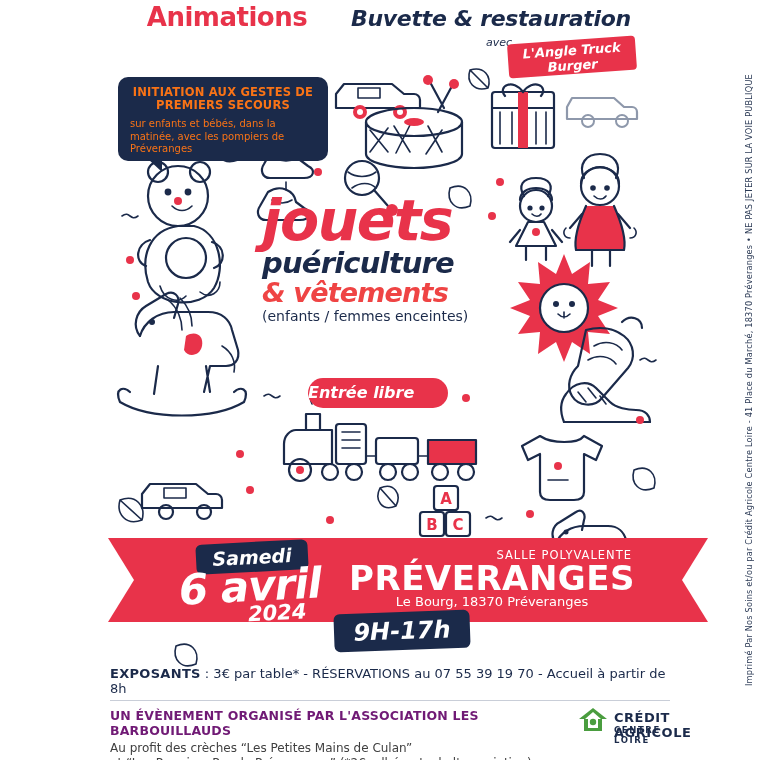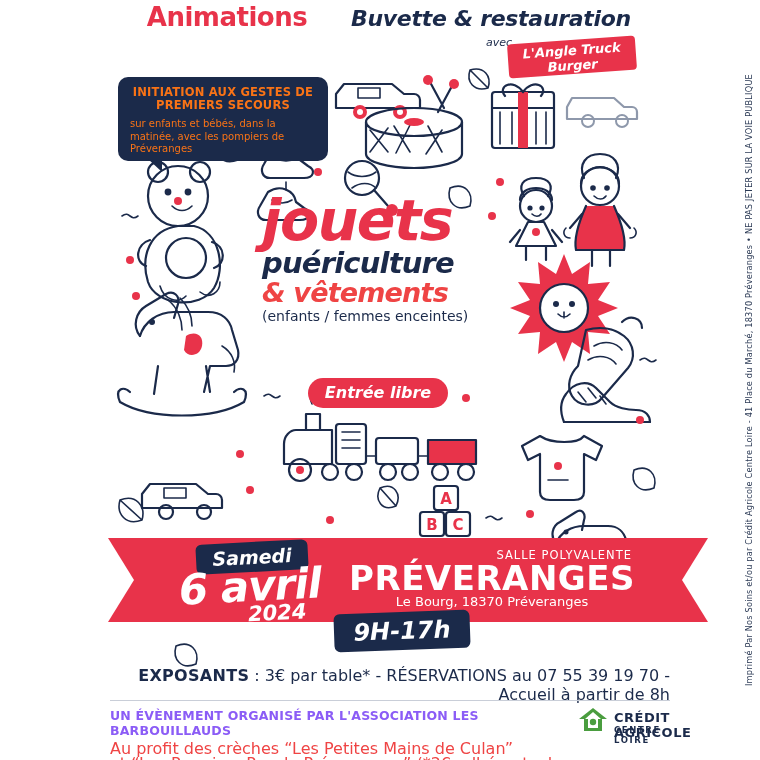--- a/index.html
+++ b/index.html
@@ -60,21 +60,21 @@
   #t-jouets{font-size:57px;font-weight:bold;font-style:italic;color:#e8334a;line-height:52px;letter-spacing:-1.5px;margin-top:-2px;}
   #t-puericulture{font-size:29px;font-weight:bold;font-style:italic;color:#1b2a4a;line-height:30px;letter-spacing:-0.8px;margin-top:2px;}
   #t-vetements{font-size:27px;font-weight:bold;font-style:italic;color:#ef4444;line-height:30px;letter-spacing:-0.8px;}
   #t-enfants{font-size:14px;color:#1b2a4a;line-height:16px;margin-top:0;}
 
   
   #entree-badge{
     left:308px;top:378px;width:140px;height:30px;
     background:#e8334a;border-radius:15px;color:#fff;
     font-size:16px;font-weight:bold;font-style:italic;
-    line-height:30px;text-align:center;
+    line-height:30px;
   }
 
   
   #ribbon{
     left:108px;top:538px;width:600px;height:84px;
     background:#e8334a;
   }
   #ribbon:before{
     content:"";position:absolute;left:-0px;top:0;width:0;height:0;
     border-left:26px solid #ffffff;border-top:42px solid transparent;border-bottom:42px solid transparent;
@@ -112,29 +112,29 @@
   }
   #hours-badge{
     left:334px;top:612px;width:136px;height:38px;
     background:#1b2a4a;border-radius:6px;color:#ffffff;
     font-size:24px;font-weight:bold;font-style:italic;
     text-align:center;line-height:38px;transform:rotate(-2deg);
   }
 
   
   #exposants-line{
-    left:110px;top:666px;width:560px;text-align:right;font-size:16px;color:#1b2a4a;
+    left:110px;top:666px;width:560px;text-align:left;font-size:13px;color:#1b2a4a;
   }
   #exposants-line b{font-weight:bold;letter-spacing:0.3px;}
 
   
   #footer-rule{left:110px;top:700px;width:560px;height:1px;background:#c9ced8;}
   #footer-text{left:110px;top:708px;width:470px;}
-  #footer-text .f1{font-size:12.5px;font-weight:bold;letter-spacing:0.2px;color:#8b5cf6;}
-  #footer-text .f2{font-size:16px;color:#ef4444;margin-top:3px;line-height:15px;}
+  #footer-text .f1{font-size:12.5px;font-weight:bold;letter-spacing:0.2px;color:#701a75;}
+  #footer-text .f2{font-size:12px;color:#404040;margin-top:3px;line-height:15px;}
 
   
   #ca-logo{left:572px;top:706px;width:110px;height:46px;}
   #ca-mark{position:absolute;left:4px;top:0;width:34px;height:30px;}
   #ca-name{position:absolute;left:42px;top:4px;font-size:13px;font-weight:bold;color:#1b2a4a;letter-spacing:0.5px;}
   #ca-sub{position:absolute;left:42px;top:19px;font-size:8.5px;font-weight:bold;color:#1b2a4a;letter-spacing:1.6px;}
 
   
   #legal-vertical{
     right:2px;top:86px;height:600px;width:14px;

